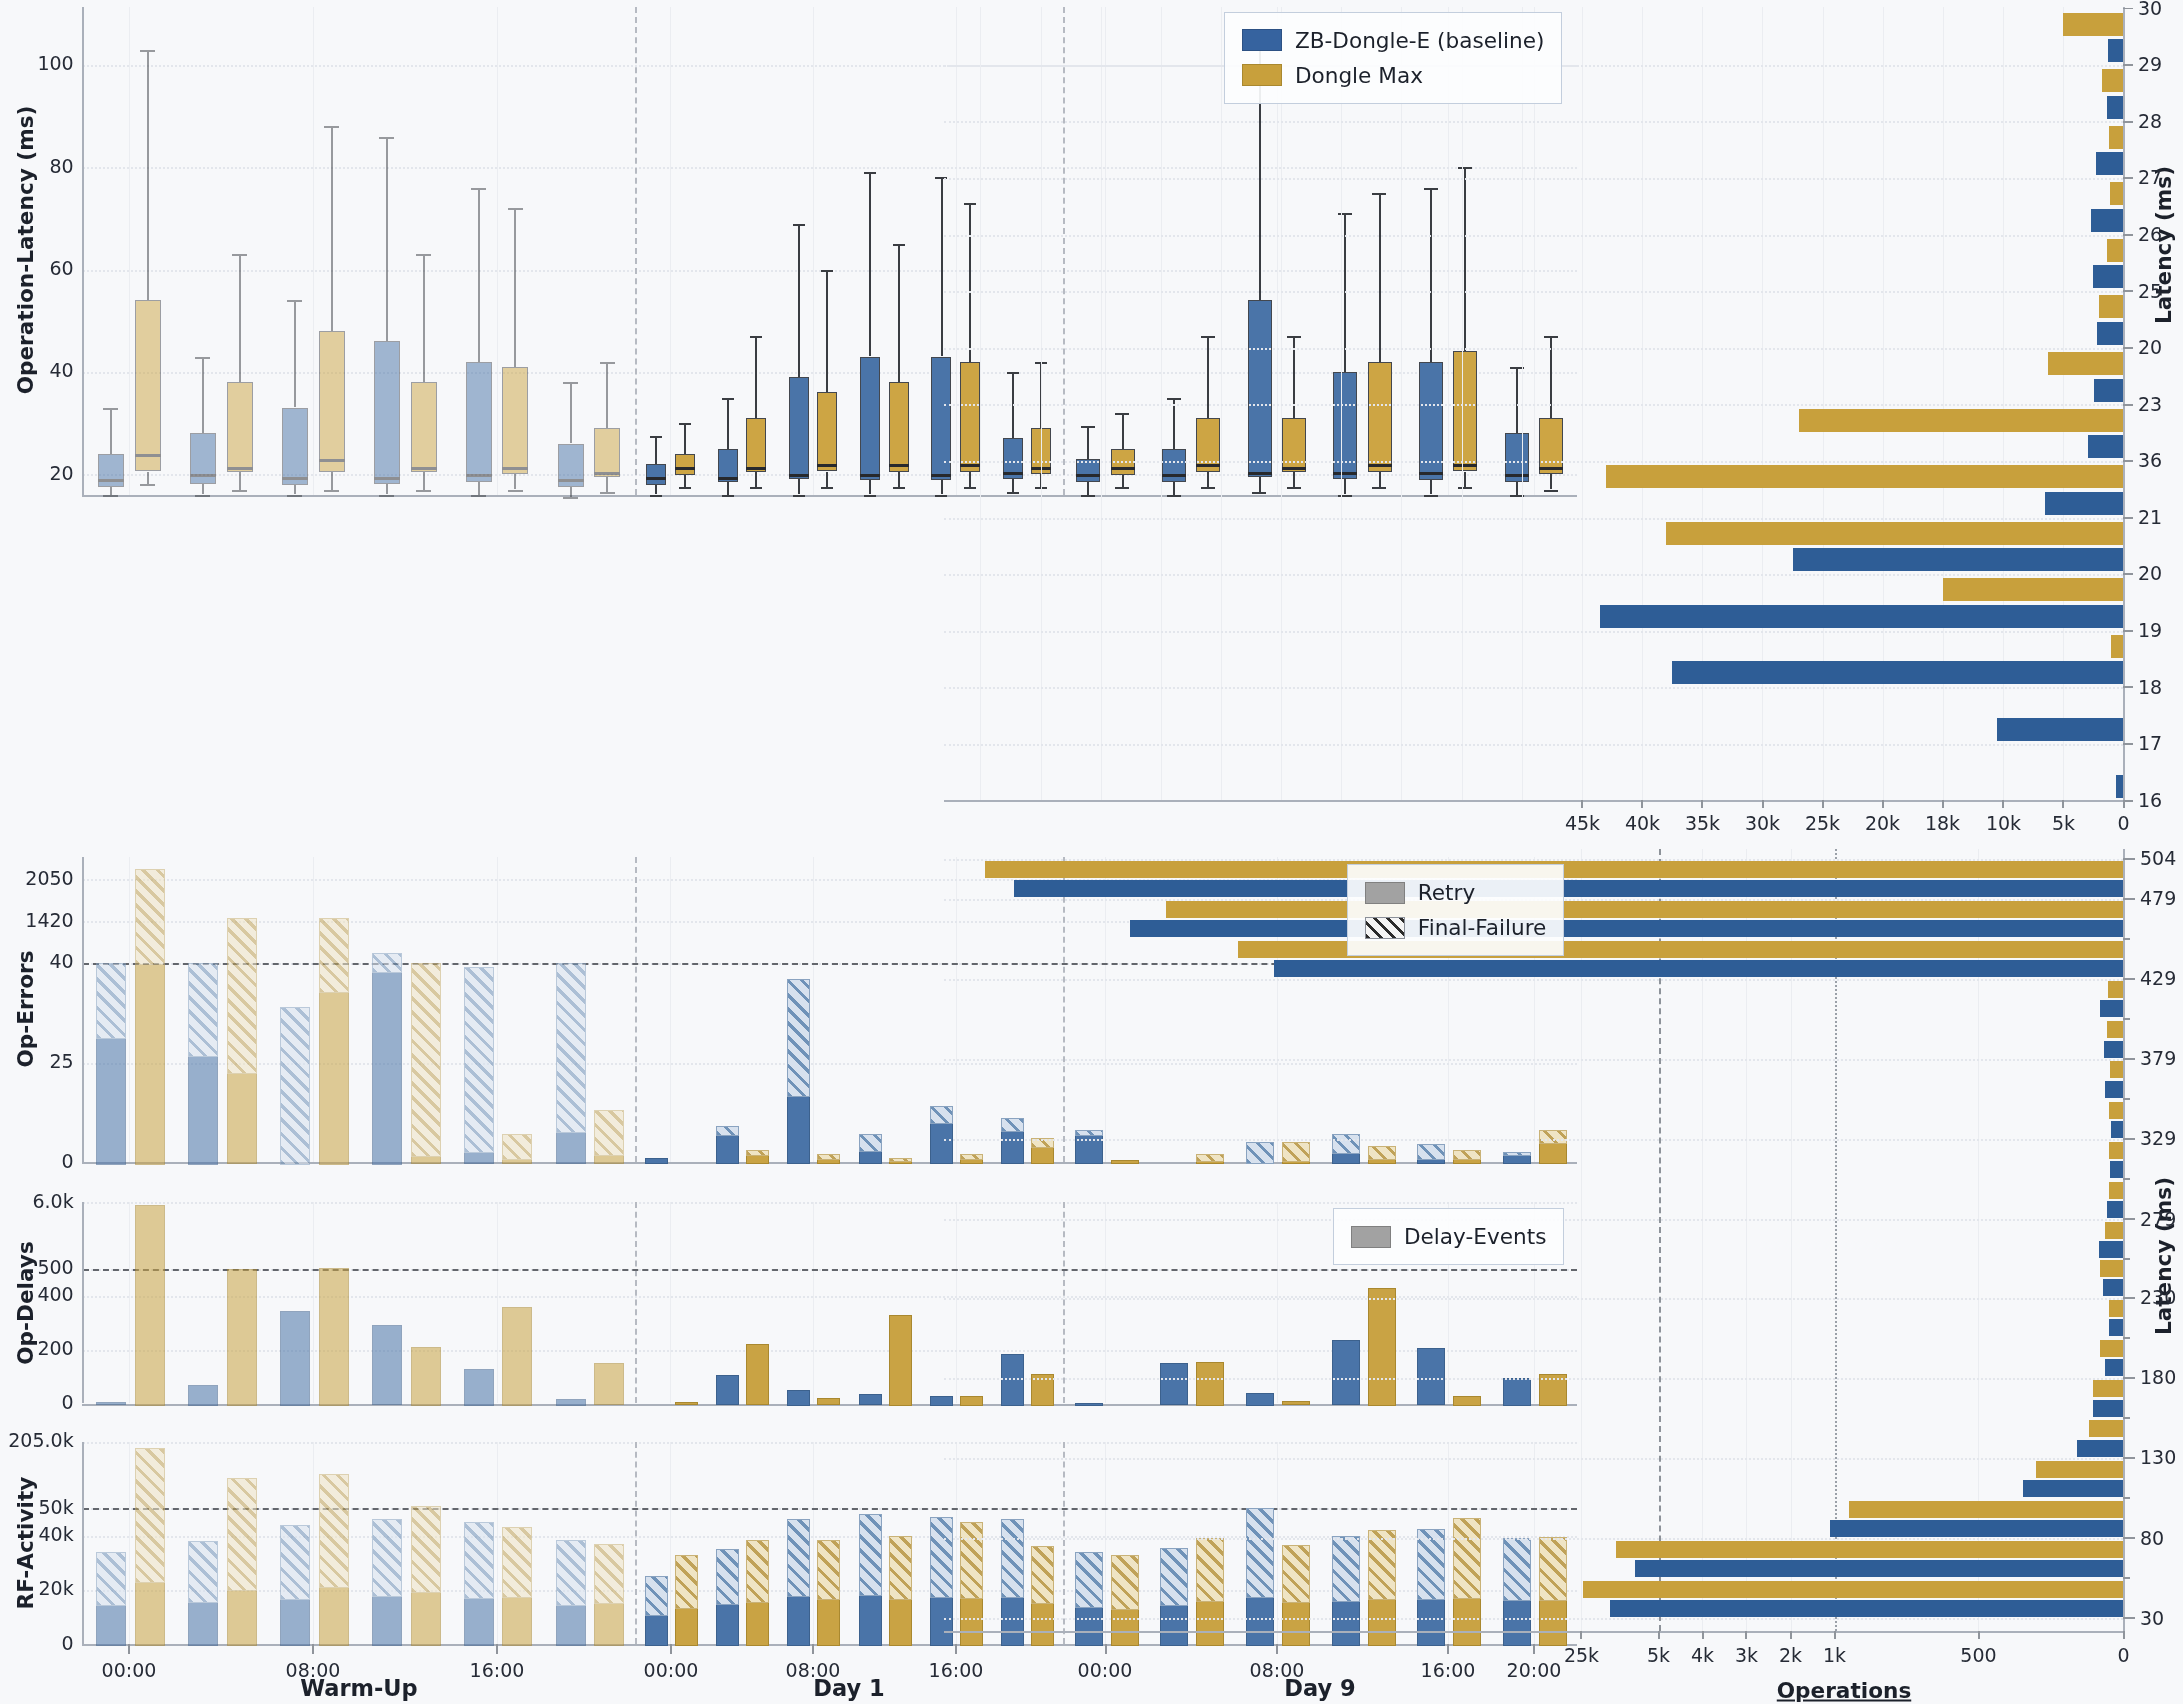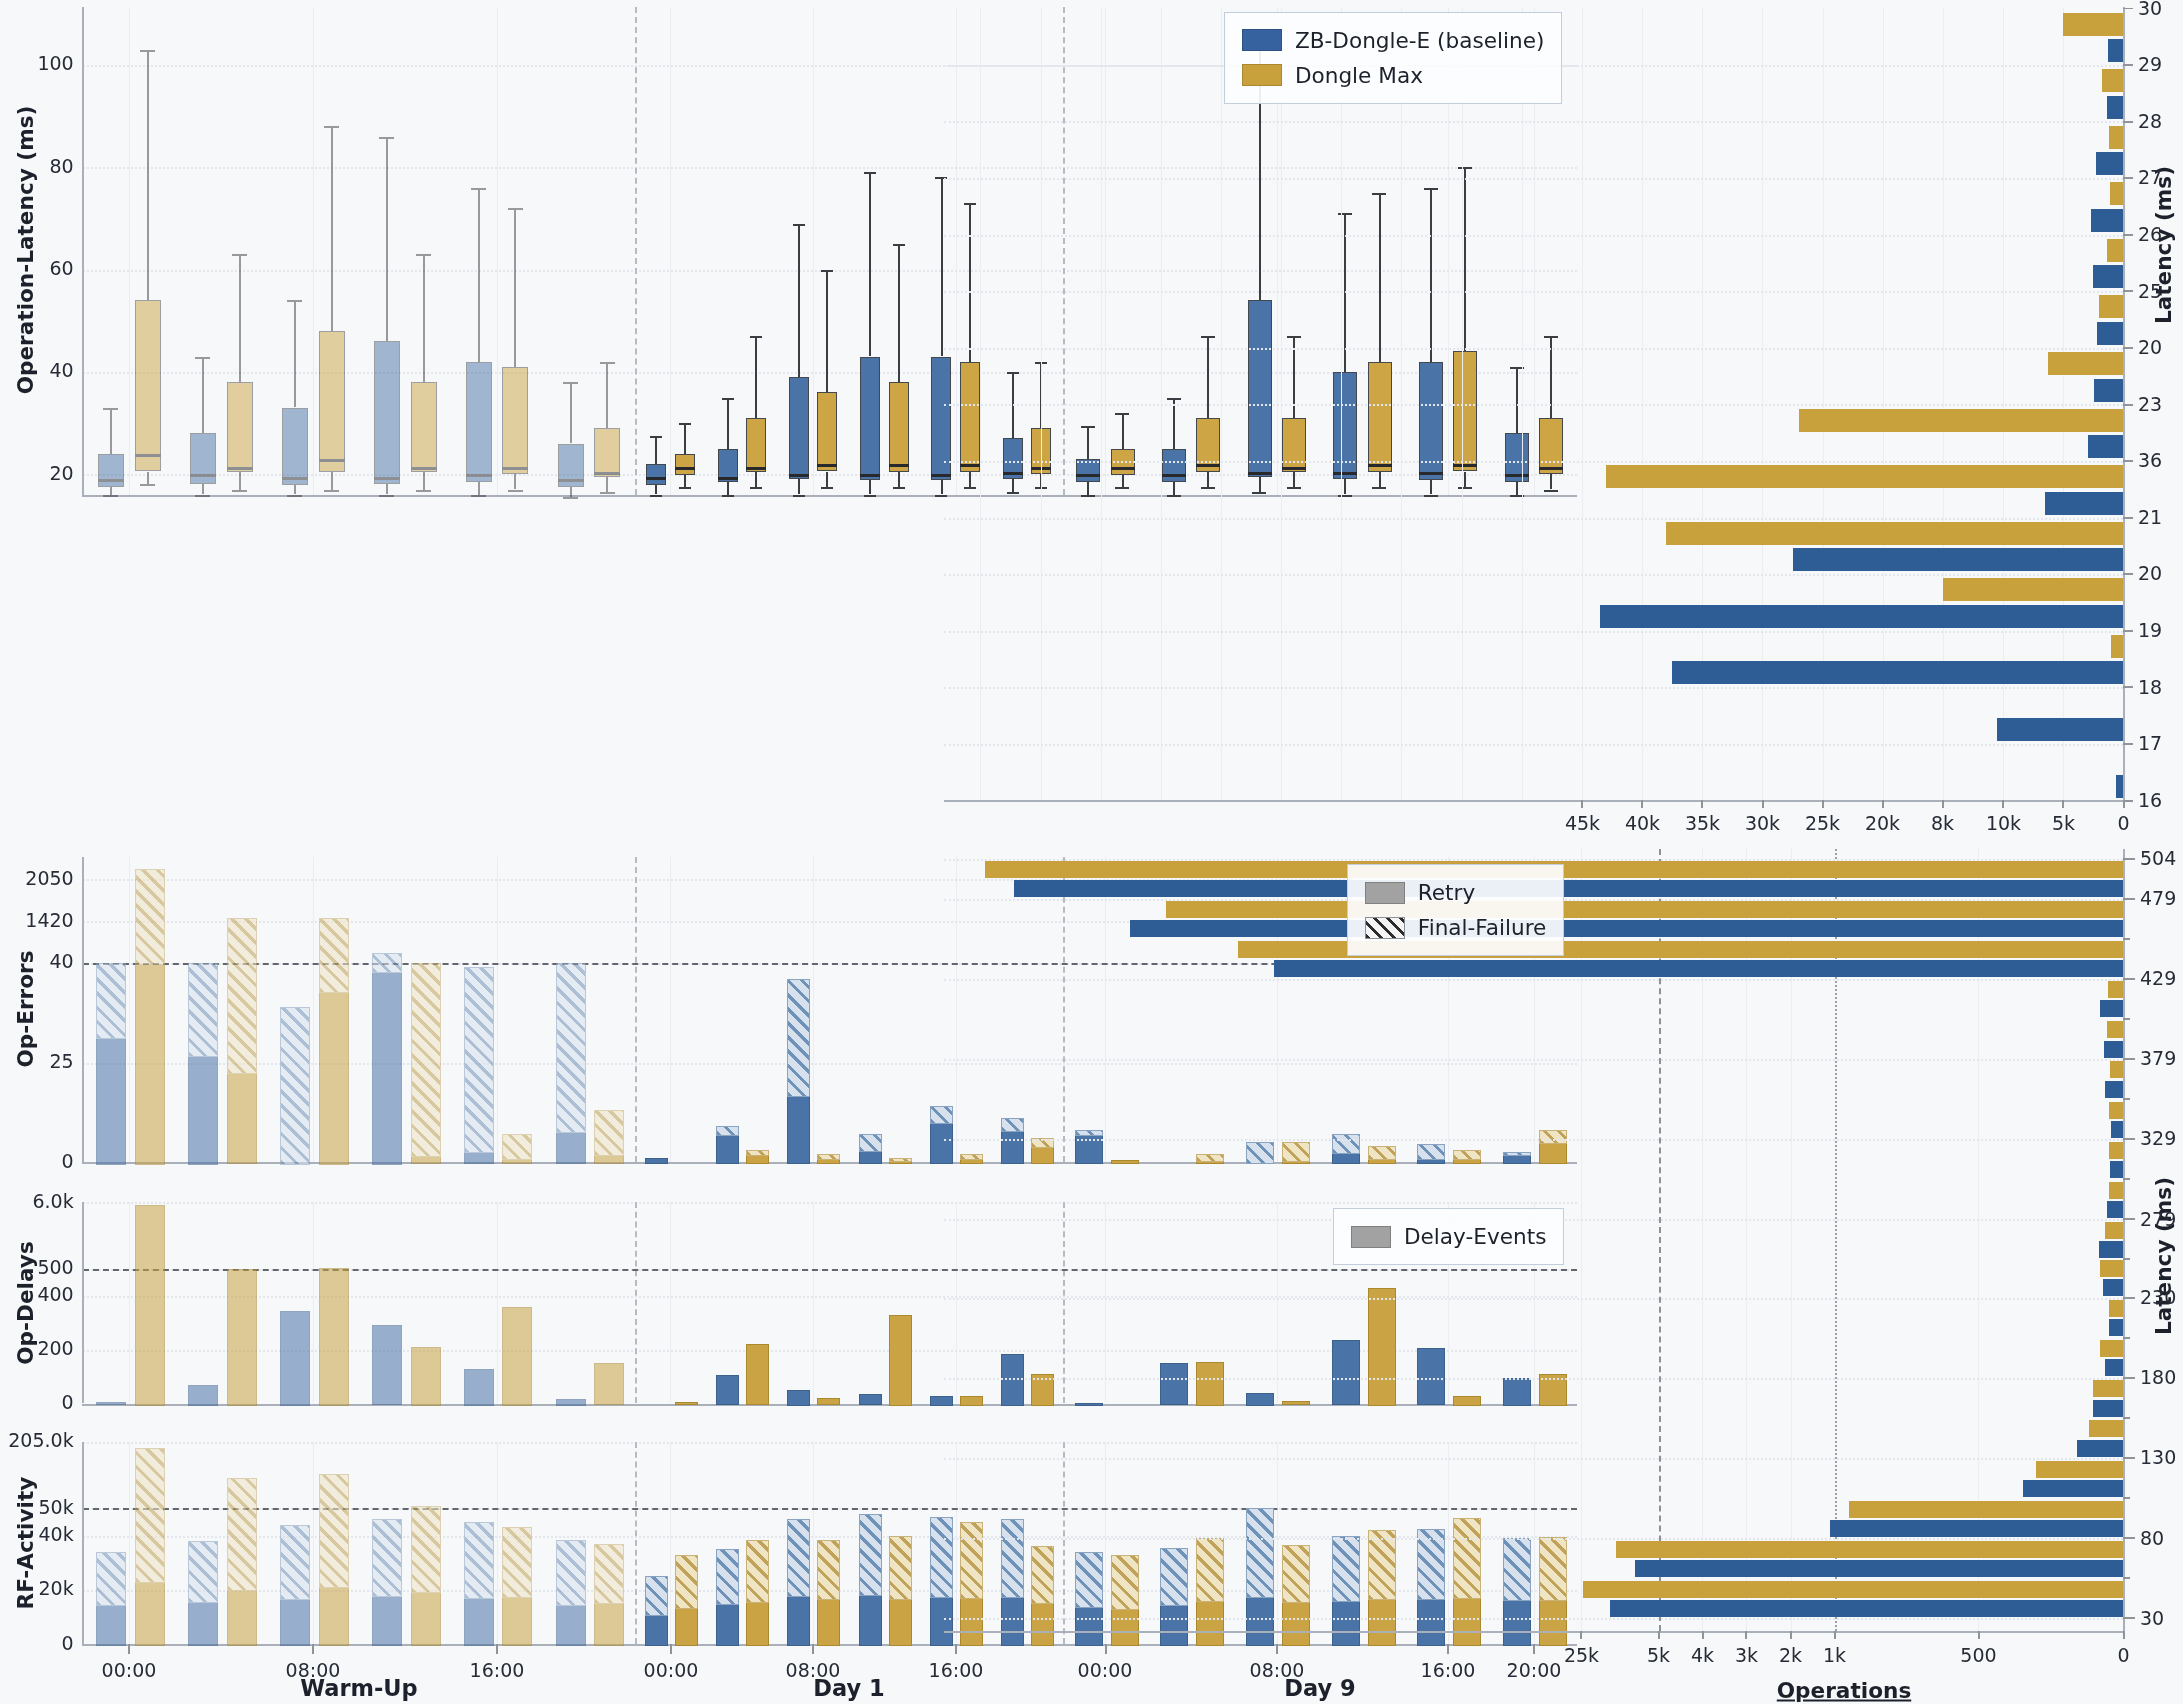--- a/index.html
+++ b/index.html
@@ -1042,21 +1042,21 @@
     <div class="ticklab tl-c" style="left: 1605px; top: 812px; width: 75px; height: 23px;">40k</div>
     <div class="tickmark" style="left: 1701px; top: 800px; width: 1.7px; height: 8.3px;"></div>
     <div class="ticklab tl-c" style="left: 1665px; top: 812px; width: 75px; height: 23px;">35k</div>
     <div class="tickmark" style="left: 1762px; top: 800px; width: 1.7px; height: 8.3px;"></div>
     <div class="ticklab tl-c" style="left: 1725px; top: 812px; width: 75px; height: 23px;">30k</div>
     <div class="tickmark" style="left: 1822px; top: 800px; width: 1.7px; height: 8.3px;"></div>
     <div class="ticklab tl-c" style="left: 1785px; top: 812px; width: 75px; height: 23px;">25k</div>
     <div class="tickmark" style="left: 1882px; top: 800px; width: 1.7px; height: 8.3px;"></div>
     <div class="ticklab tl-c" style="left: 1845px; top: 812px; width: 75px; height: 23px;">20k</div>
     <div class="tickmark" style="left: 1942px; top: 800px; width: 1.7px; height: 8.3px;"></div>
-    <div class="ticklab tl-c" style="left: 1905px; top: 812px; width: 75px; height: 23px;">8k</div>
+    <div class="ticklab tl-c" style="left: 1905px; top: 812px; width: 75px; height: 23px;">18k</div>
     <div class="tickmark" style="left: 2002px; top: 800px; width: 1.7px; height: 8.3px;"></div>
     <div class="ticklab tl-c" style="left: 1966px; top: 812px; width: 75px; height: 23px;">10k</div>
     <div class="tickmark" style="left: 2062px; top: 800px; width: 1.7px; height: 8.3px;"></div>
     <div class="ticklab tl-c" style="left: 2026px; top: 812px; width: 75px; height: 23px;">5k</div>
     <div class="tickmark" style="left: 2123px; top: 800px; width: 1.7px; height: 8.3px;"></div>
     <div class="ticklab tl-c" style="left: 2086px; top: 812px; width: 75px; height: 23px;">0</div>
     <div class="tickmark" style="left: 1580px; top: 1631px; width: 1.7px; height: 8.3px;"></div>
     <div class="ticklab tl-c" style="left: 1544px; top: 1644px; width: 75px; height: 23px;">25k</div>
     <div class="tickmark" style="left: 1658px; top: 1631px; width: 1.7px; height: 8.3px;"></div>
     <div class="ticklab tl-c" style="left: 1621px; top: 1644px; width: 75px; height: 23px;">5k</div>

